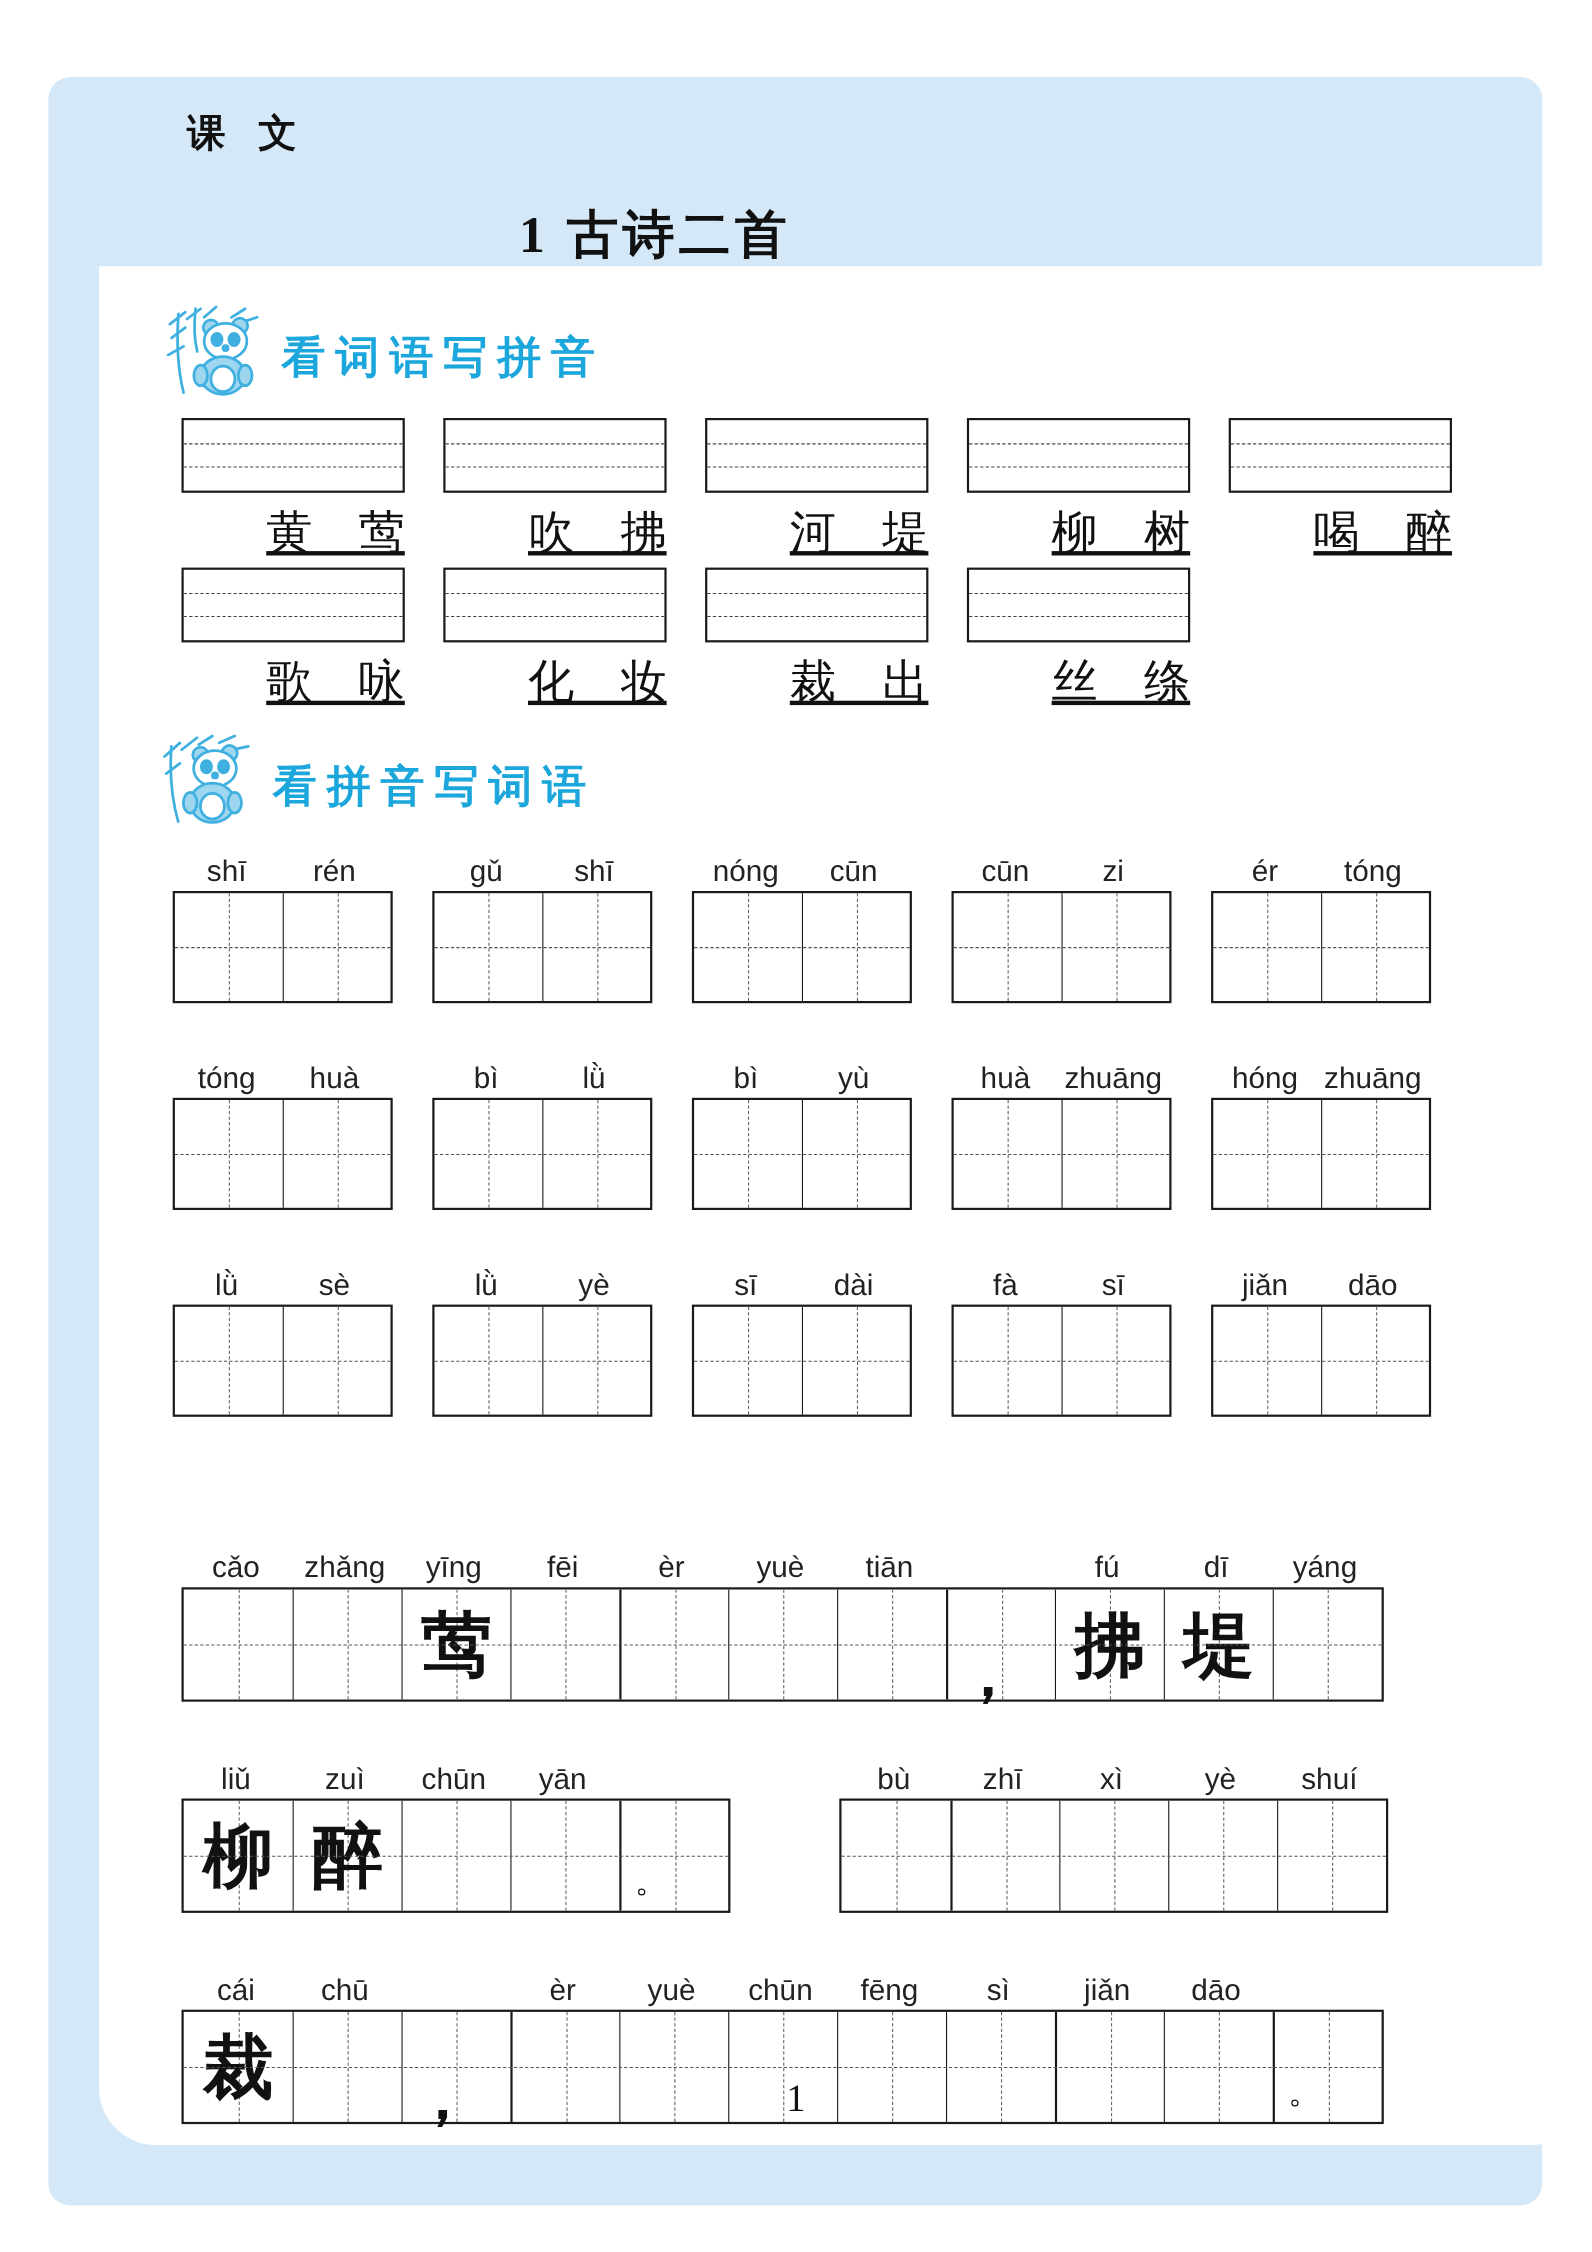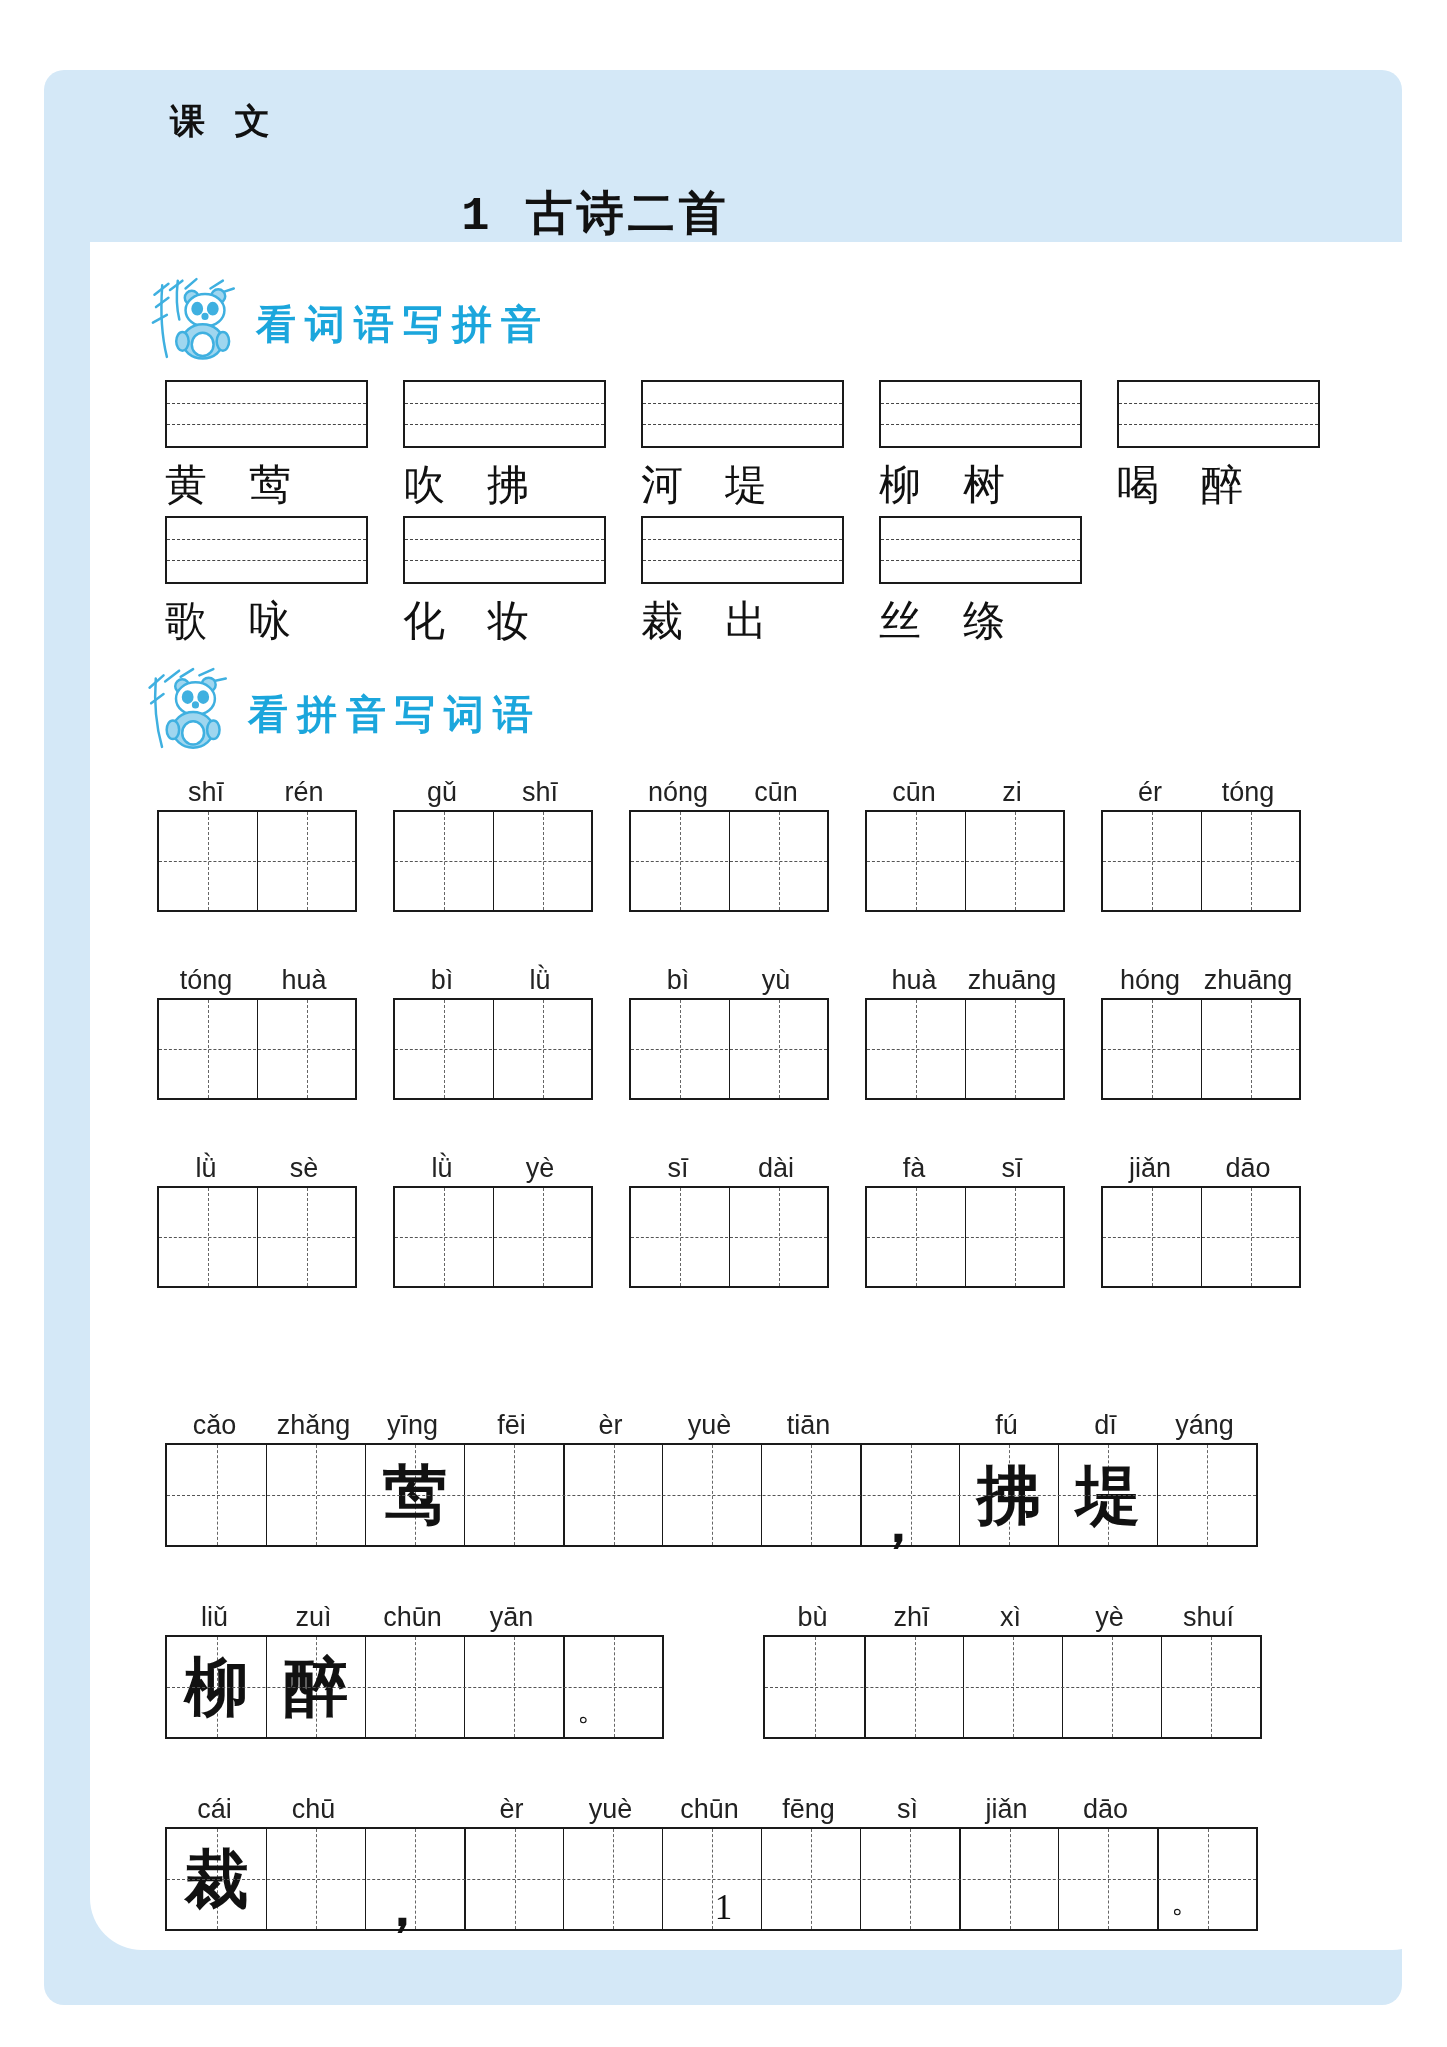--- a/index.html
+++ b/index.html
@@ -15,21 +15,21 @@
   .panel{
     position:absolute;left:46px;top:172px;width:1354px;height:1708px;
     background:#ffffff;border-radius:0 0 52px 52px;
   }
   .tab-label{
     position:absolute;left:170px;top:98px;font-size:35px;font-weight:bold;
     letter-spacing:10px;color:#111;font-family:"Liberation Sans",sans-serif;
   }
   .page-title{
     position:absolute;left:0;top:182px;width:1191px;text-align:center;
-    font-family:Liberation Mono, monospace;font-weight:bold;font-size:47px;
+    font-family:Liberation Serif, serif;font-weight:bold;font-size:47px;
     letter-spacing:4px;color:#111;margin:0;
   }
   .page-number{
     position:absolute;left:0;top:1888px;width:1447px;text-align:center;
     font-size:35px;color:#111;font-family:"Liberation Serif",serif;
   }
   
   .sec-header{position:absolute;display:flex;align-items:flex-end;gap:8px;}
   .sec-header .heading{
     font-family:"Liberation Serif",serif;font-weight:bold;font-size:40px;
@@ -42,22 +42,22 @@
   .s1row{display:flex;gap:35px;height:136px;}
   .s1col{width:203px;}
   .pinbox{
     width:203px;height:68px;border:2px solid #1a1a1a;background:#fff;
     position:relative;box-sizing:border-box;
   }
   .pinbox i{position:absolute;left:0;right:0;border-top:1.5px dashed #444;}
   .pinbox i.d1{top:33%;}
   .pinbox i.d2{top:66%;}
   .word{
-    width:203px;text-align:left;margin-top:12px;font-size:42px;line-height:50px;
-    font-family:"Liberation Serif",serif;color:#111;white-space:nowrap;
+    width:203px;text-align:right;margin-top:12px;font-size:42px;line-height:50px;
+    font-family:"Liberation Serif",serif;color:#111;white-space:nowrap;text-decoration:underline;
   }
   
   #sec2-words{position:absolute;left:157px;top:770px;}
   #sec2-sentences{position:absolute;left:165px;top:1359px;margin-top:44px;}
   .wrow{display:flex;gap:36px;margin-bottom:46px;}
   .wgroup{width:200px;}
   .pyline{display:flex;height:40px;align-items:flex-end;}
   .py{
     text-align:center;font-size:27px;line-height:36px;color:#222;
     font-family:"Liberation Sans",sans-serif;white-space:nowrap;

